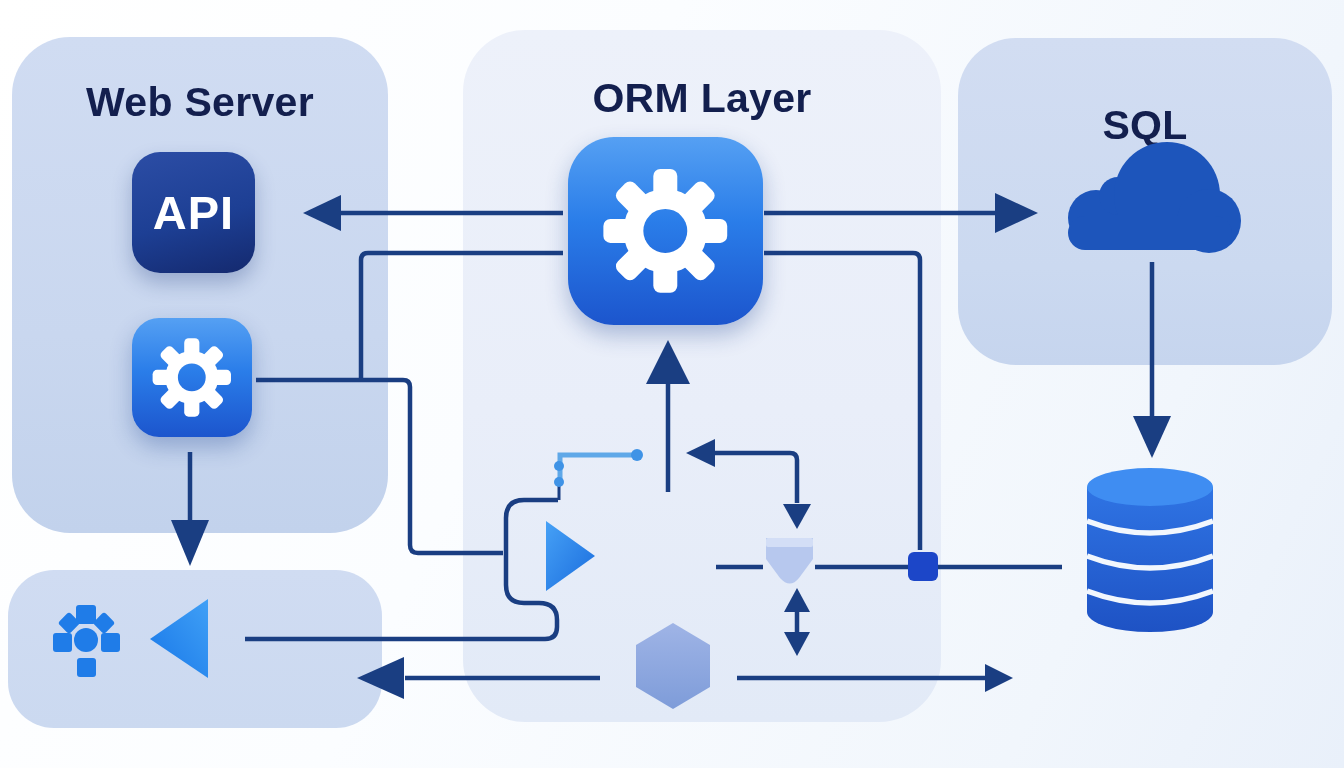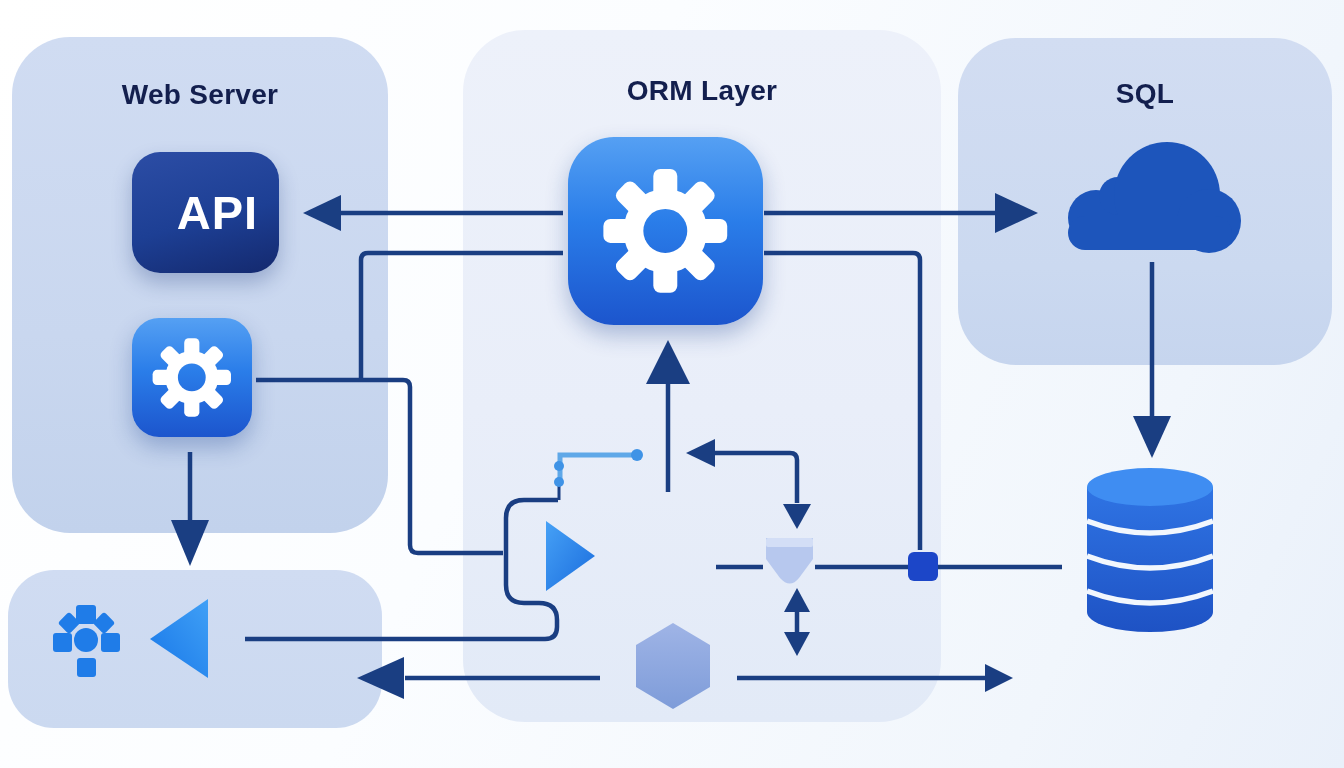--- a/index.html
+++ b/index.html
@@ -9,57 +9,57 @@
     background:#fff;
   }
   .canvas{
     position:relative;width:1344px;height:768px;
     background:
       linear-gradient(115deg,#ffffff 0%,#fbfdff 40%,#f1f6fc 80%,#e9f0fa 100%);
   }
   .panel{position:absolute;z-index:1;}
   .panel-title{
     margin:0;text-align:center;font-weight:bold;
-    color:var(--c-title,#131f4e);font-size:28px;letter-spacing:.3px;
+    color:var(--c-title,#131f4e);font-size:41px;letter-spacing:.3px;
   }
   .panel-web{
     left:12px;top:37px;width:376px;height:496px;border-radius:58px;
     background:linear-gradient(180deg,#d0dcf2 0%,var(--c-panel-web,#c9d7ef) 60%,#c2d2ec 100%);
   }
   .panel-web .panel-title{padding-top:42px;}
   .panel-orm{
     left:437px;top:30px;width:478px;height:692px;border-radius:62px;
     background:linear-gradient(180deg,#edf1fa 0%,var(--c-panel-orm,#e9eef9) 55%,#e2eaf7 100%);
     margin-left:26px;
   }
   .panel-orm .panel-title{padding-top:45px;}
   .panel-sql{
     left:958px;top:38px;width:374px;height:327px;border-radius:58px;
     background:linear-gradient(180deg,#d2ddf2 0%,var(--c-panel-sql,#cbd9f0) 70%,#c6d5ee 100%);
   }
-  .panel-sql .panel-title{padding-top:40px;}
+  .panel-sql .panel-title{padding-top:64px;}
   .panel-db{
     left:962px;top:420px;width:372px;height:308px;border-radius:58px;
     background:linear-gradient(180deg,#dde7f7 0%,var(--c-panel-db,#d6e2f4) 100%);
   }
   .panel-side{
     left:8px;top:570px;width:374px;height:158px;border-radius:46px;
     background:linear-gradient(180deg,#d0dcf2 0%,var(--c-panel-side,#cbd9f0) 100%);
   }
   .db-label{
     position:absolute;left:0;top:238px;width:100%;text-align:center;
     font-weight:bold;font-size:35px;color:var(--c-title,#131f4e);letter-spacing:.3px;
   }
   .layer{position:absolute;left:0;top:0;z-index:2;}
   .icon{position:absolute;z-index:3;display:flex;align-items:center;justify-content:center;}
   .api-badge{
     left:132px;top:152px;width:123px;height:121px;border-radius:28px;
     background:linear-gradient(165deg,#2c4da5 0%,var(--c-api,#1d3f94) 55%,#14296e 100%);
     box-shadow:0 10px 20px rgba(20,50,120,.28);
-    color:#fff;font-weight:bold;font-size:47px;letter-spacing:1px;padding-left:24px;
+    color:#fff;font-weight:bold;font-size:47px;letter-spacing:1px;
   }
   .gear-badge{
     border-radius:27px;
     background:linear-gradient(180deg,#55a0f3 0%,var(--c-accent,#2a7de9) 45%,#1c55cd 100%);
     box-shadow:0 10px 22px rgba(20,60,140,.30);
   }
   .gear-web{left:132px;top:318px;width:120px;height:119px;}
   .gear-orm{left:568px;top:137px;width:195px;height:188px;border-radius:46px;}
   .gear-badge svg{width:68%;height:68%;}
   .orm-circle{

